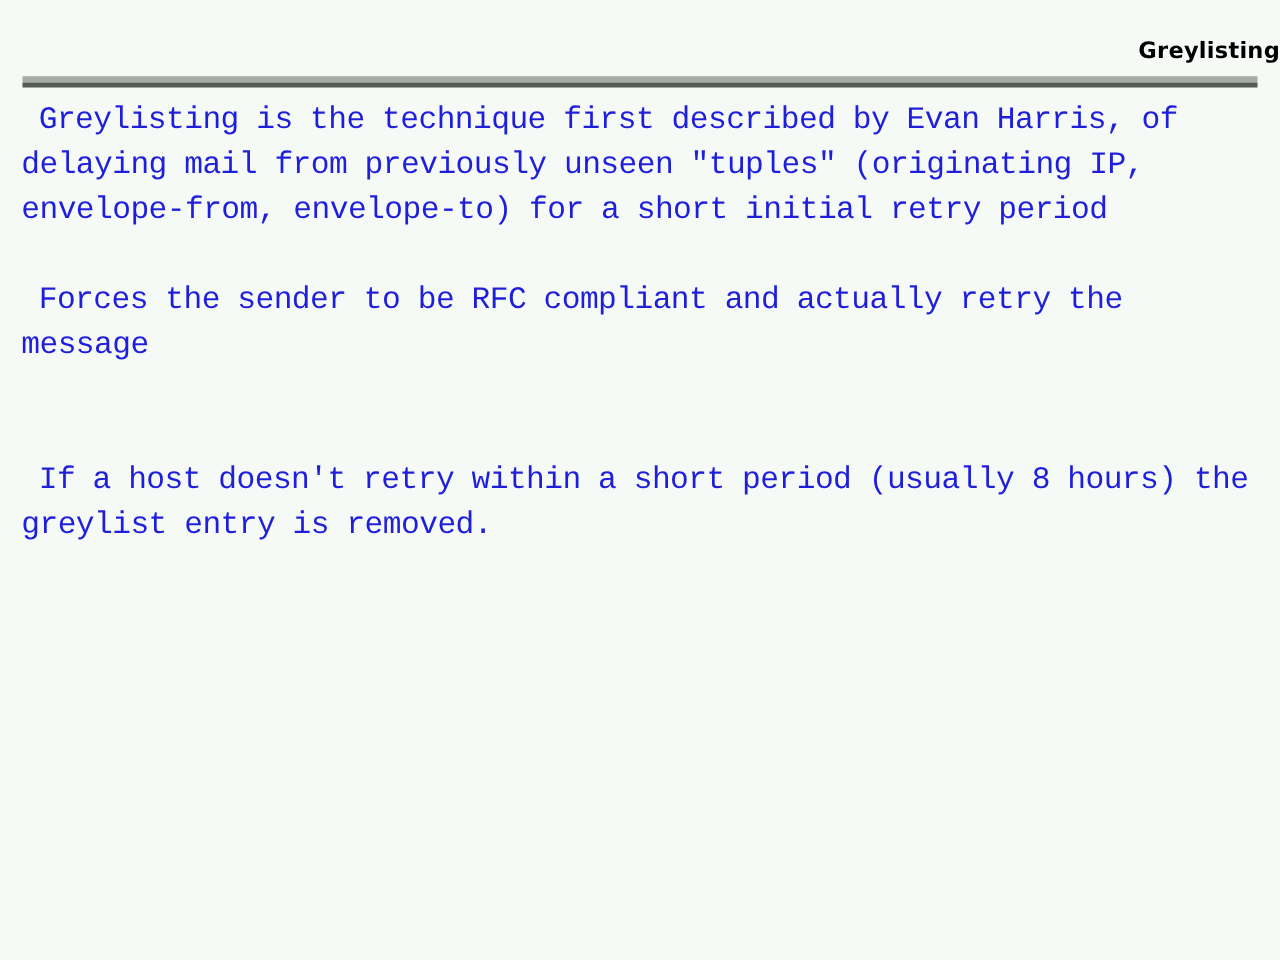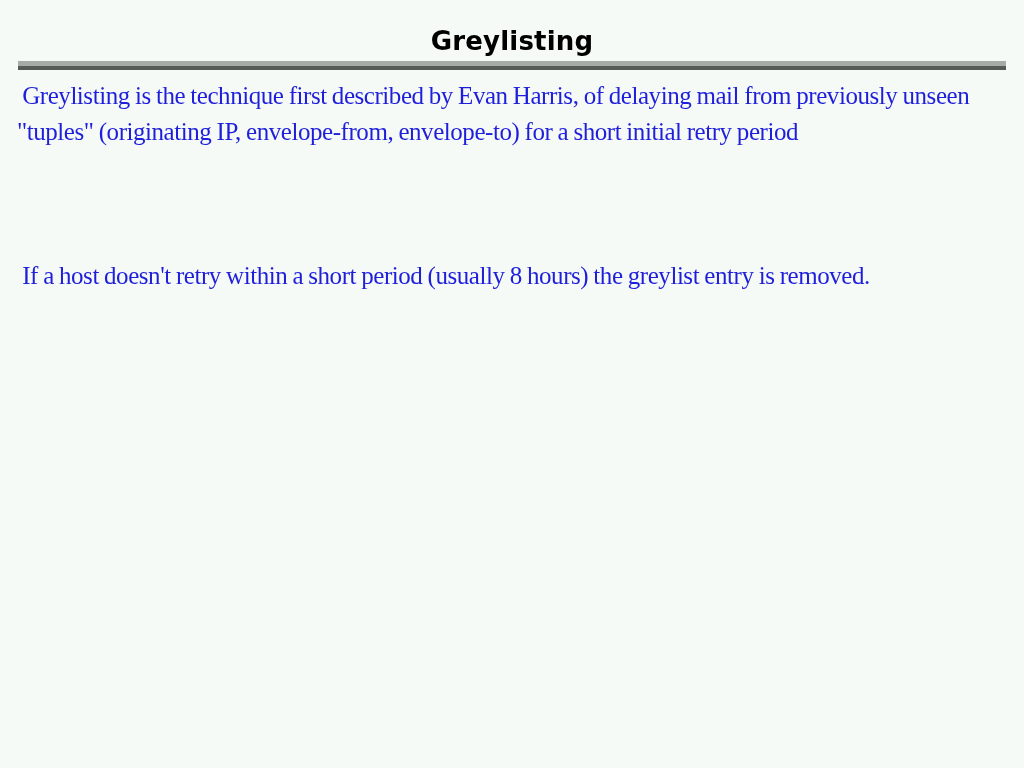--- a/index.html
+++ b/index.html
@@ -19,24 +19,24 @@
     width: 1024px;
     height: 768px;
     background: #f6faf6;
     box-sizing: border-box;
   }
   .slide-title {
     position: absolute;
     top: 26px;
     left: 0;
     width: 1024px;
-    text-align: center;
+    text-align: right;
     font-family: "DejaVu Sans", sans-serif;
     font-weight: bold;
-    font-size: 26px;
+    font-size: 18px;
     line-height: 30px;
     letter-spacing: 0.2px;
     color: #000000;
     white-space: nowrap;
   }
   .title-rule {
     position: absolute;
     top: 61px;
     left: 18px;
     width: 988px;
@@ -50,21 +50,21 @@
     height: 4px;
     background: #555b55;
   }
   .body-block {
     position: absolute;
     top: 78px;
     left: 17px;
     width: 990px;
   }
   .para {
-    font-family: Liberation Serif, serif;
+    font-family: Liberation Mono, monospace;
     font-size: 25px;
     line-height: 36px;
     color: #1f1fdb;
     margin: 0;
     padding: 0;
     white-space: pre-wrap;
     word-spacing: -0.6px;
     letter-spacing: -0.45px;
   }
   .para-gap {
@@ -82,20 +82,21 @@
     <div class="rule-top"></div>
     <div class="rule-bottom"></div>
   </div>
 
   <div class="body-block">
 
     <p class="para"> Greylisting is the technique first described by Evan Harris, of delaying mail from previously unseen "tuples" (originating IP, envelope-from, envelope-to) for a short initial retry period</p>
 
     <div class="para-gap"></div>
 
+    <p class="para"> Forces the sender to be RFC compliant and actually retry the message</p>
 
     <div class="para-gap"></div>
 
 
     <div class="para-gap"></div>
 
     <p class="para"> If a host doesn't retry within a short period (usually 8 hours) the greylist entry is removed.</p>
 
   </div>
 

